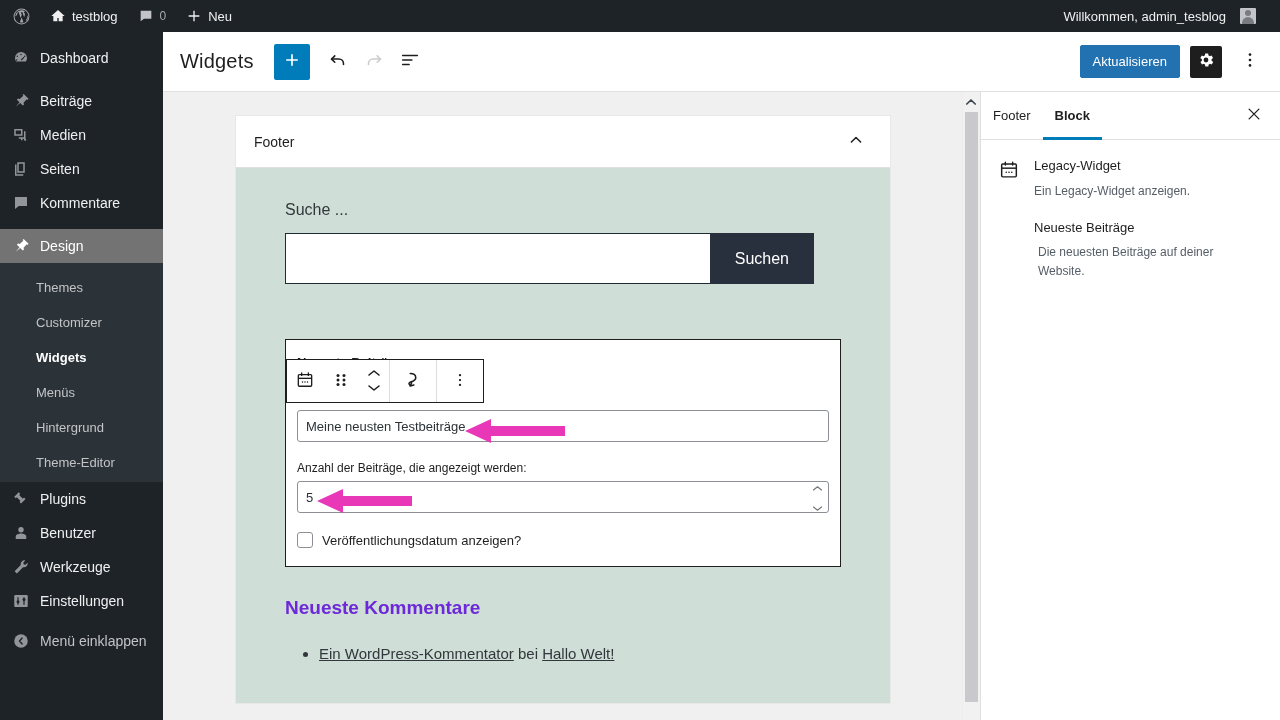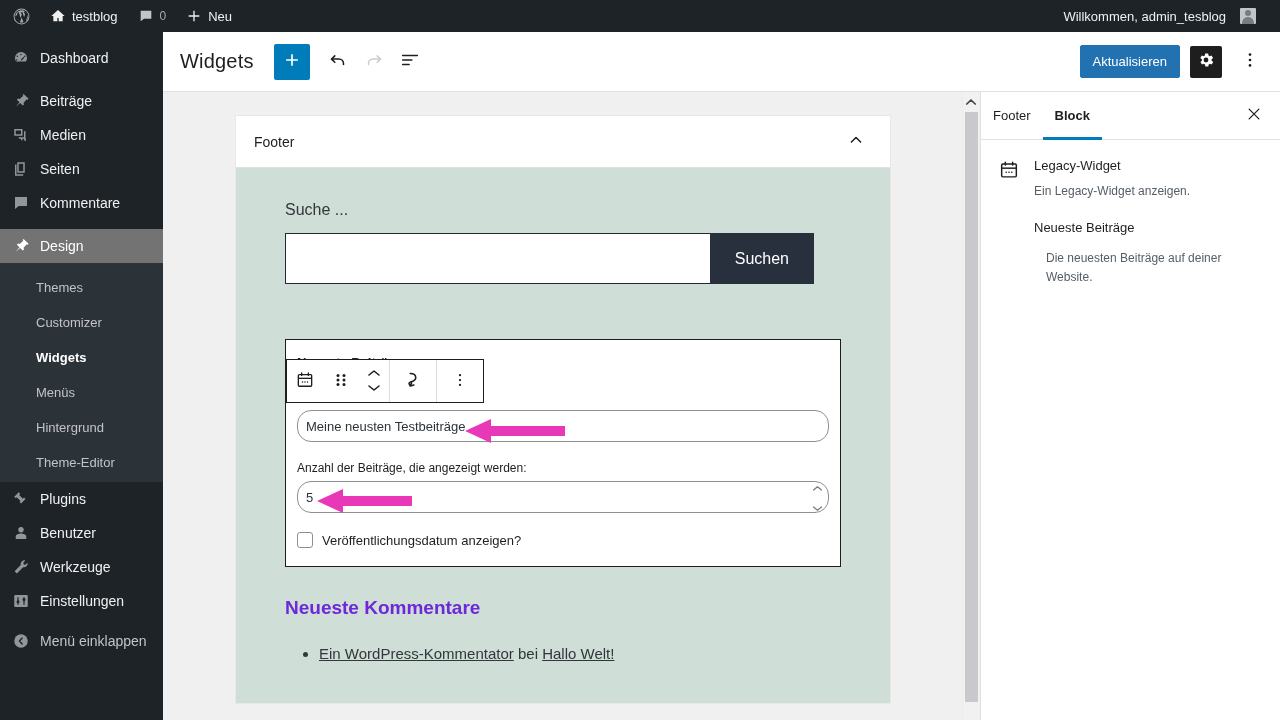--- a/index.html
+++ b/index.html
@@ -133,21 +133,21 @@
   .bt-mover button { background: none; border: none; padding: 0; height: 14px; display: flex; align-items: center; justify-content: center; cursor: pointer; color: #1e1e1e; }
 
   
   .legacy-form {
     margin: 55px 49px 0 49px; background: #fff; border: 1px solid #1e1e1e;
     padding: 15px 11px 18px 11px; position: relative; max-width: 626px;
   }
   .lf-heading { font-size: 13px; font-weight: bold; color: #1e1e1e; margin: 0 0 20px 0; }
   .lf-label { display: block; font-size: 12px; color: #1e1e1e; margin-bottom: 6px; }
   .lf-input {
-    width: 100%; height: 32px; border: 1px solid #8c8f94; border-radius: 14px;
+    width: 100%; height: 32px; border: 1px solid #8c8f94; border-radius: 3px;
     background: #fff; font-size: 13px; color: #2c3338; padding: 0 8px;
     font-family: inherit; box-shadow: none;
   }
   .lf-field { position: relative; margin-bottom: 19px; }
   .lf-number-wrap { position: relative; }
   .spinner-ui {
     position: absolute; right: 6px; top: 50%; transform: translateY(-50%);
     display: flex; flex-direction: column; gap: 2px; color: #777; pointer-events: none;
   }
   .lf-check-row { display: flex; align-items: center; gap: 9px; margin-top: 2px; }
@@ -197,21 +197,21 @@
     margin-left: auto; width: 36px; display: inline-flex; align-items: center; justify-content: center;
     background: none; border: none; cursor: pointer; color: #1e1e1e; padding: 0;
   }
   .insp-body { padding: 16px; }
   .insp-card-row { display: flex; gap: 13px; align-items: flex-start; }
   .insp-icon { width: 24px; height: 24px; flex: none; display: flex; align-items: center; justify-content: center; color: #1e1e1e; margin-top: 2px; }
   .insp-texts { flex: 1; }
   .insp-h { font-size: 13px; color: #1e1e1e; margin: 0 0 6px 0; line-height: 1.5; }
   .insp-p { font-size: 12px; color: #555d66; margin: 0 0 18px 0; line-height: 1.5; }
   .insp-h2 { font-size: 13px; color: #1e1e1e; margin: 0 0 6px 0; line-height: 1.5; }
-  .insp-p2 { font-size: 12px; color: #555d66; margin: 12px; line-height: 1.6; }
+  .insp-p2 { font-size: 12px; color: #555d66; margin: 4px; line-height: 1.6; }
 </style>
 </head>
 <body>
 
 <div class="screen">
 
   <div class="adminbar">
     <div class="ab-left">
       <div class="ab-item logo">
         <span class="ab-icon">

